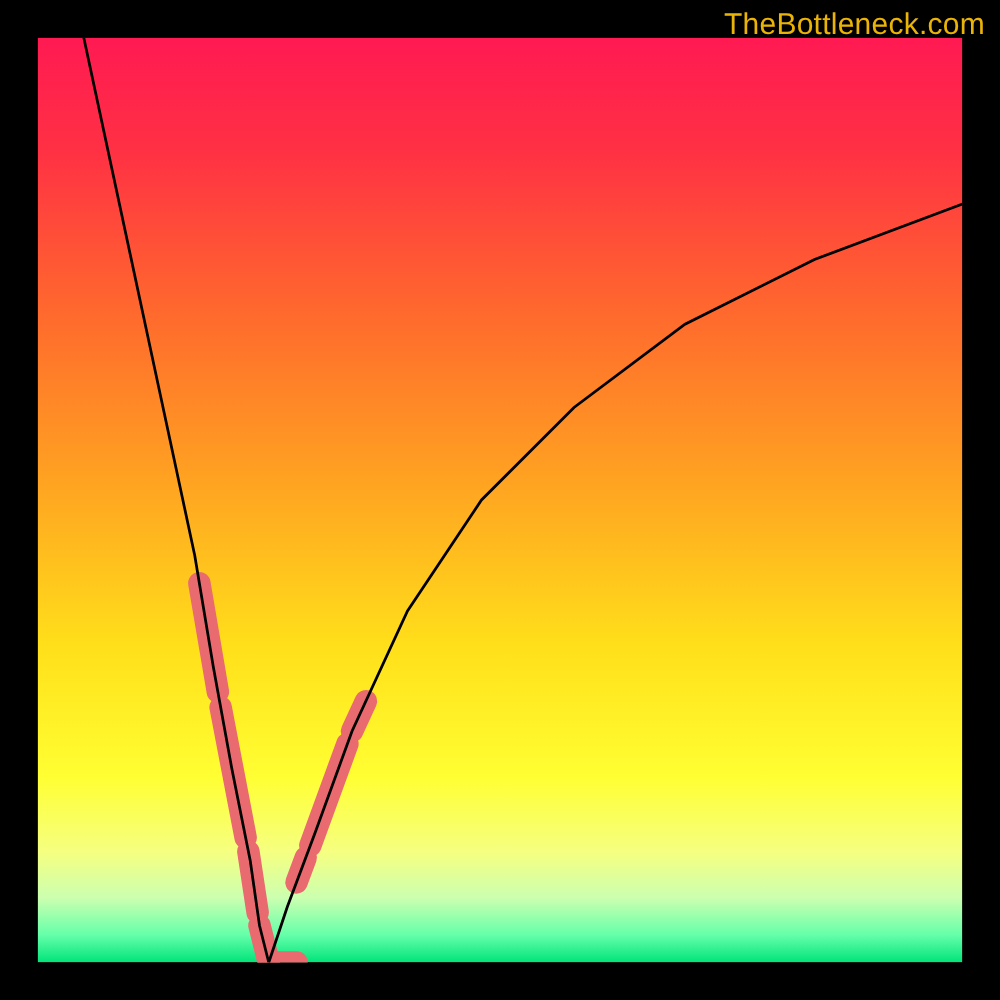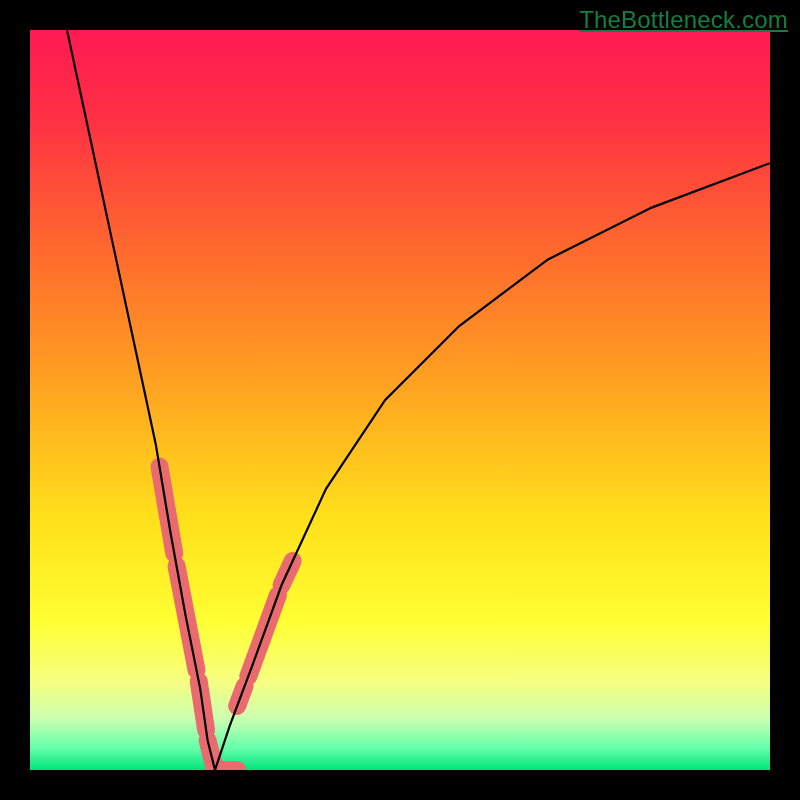--- a/index.html
+++ b/index.html
@@ -29,25 +29,24 @@
     position: absolute;
     left: 0;
     top: 0;
     width: 100%;
     height: 100%;
   }
   .watermark {
     position: absolute;
     top: 6px;
     right: 12px;
-    color: #15803d;
+    color: #eab308;
     font-size: 24px;
     font-weight: 500;
     letter-spacing: 0.2px;
-    text-decoration: underline;
   }
   svg.curve {
     position: absolute;
     left: 0;
     top: 0;
     width: 100%;
     height: 100%;
     overflow: visible;
   }
   

